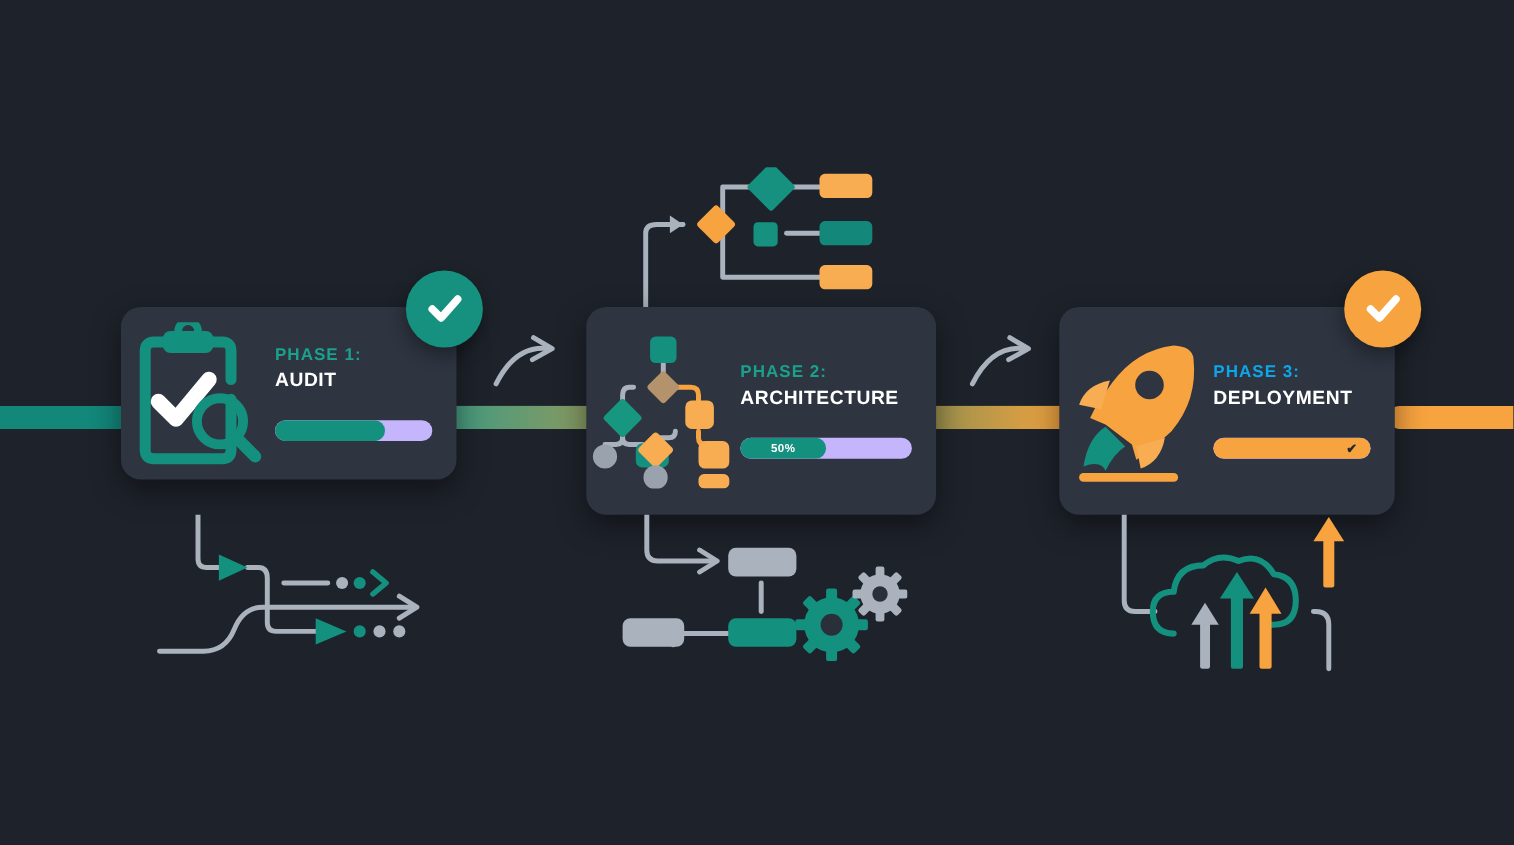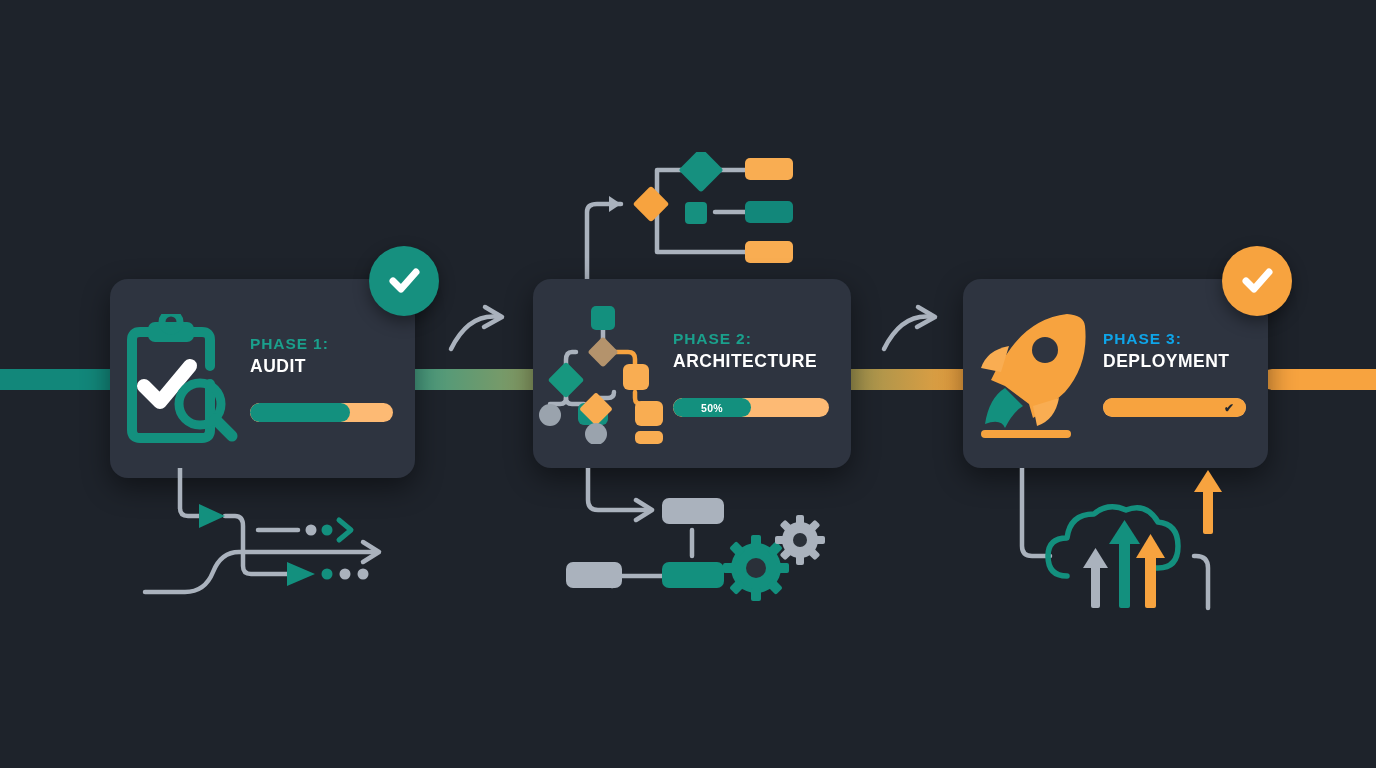--- a/index.html
+++ b/index.html
@@ -29,40 +29,40 @@
 
   
   .card {
     position: absolute;
     background: #2e3440;
     border-radius: 18px;
     box-shadow: 0 10px 28px rgba(0,0,0,.45);
     display: flex;
     align-items: center;
   }
-  #card1 { left: 110px; top: 279px; width: 305px; height: 199px; }
+  #card1 { left: 110px; top: 279px; width: 305px; height: 157px; }
   #card2 { left: 533px; top: 279px; width: 318px; height: 189px; align-items: center; }
   #card3 { left: 963px; top: 279px; width: 305px; height: 189px; }
 
   .card-icon { width: 140px; display:flex; align-items:center; justify-content:center; }
   .card-text { flex: 1; padding-right: 22px; }
 
   .phase-label {
     font-size: 15.5px; font-weight: bold; letter-spacing: .9px;
     margin-bottom: 3px;
   }
   .phase-title {
     font-size: 17.5px; font-weight: bold; color: #ffffff;
     letter-spacing: .5px; margin-bottom: 26px;
   }
   .teal  { color: #1aa08c; }
   .orange{ color: #0ea5e9; }
 
   .bar-track {
-    height: 19px; border-radius: 10px; background:#fdba74;
+    height: 19px; border-radius: 10px; background:#c4b5fd;
     position: relative; overflow: hidden;
   }
   .bar-fill {
     position:absolute; left:0; top:0; bottom:0;
     border-radius: 10px;
     display:flex; align-items:center; justify-content:center;
   }
   .bar-pct {
     font-size: 10.5px; font-weight: bold; color:#ffffff; letter-spacing:.4px;
   }

